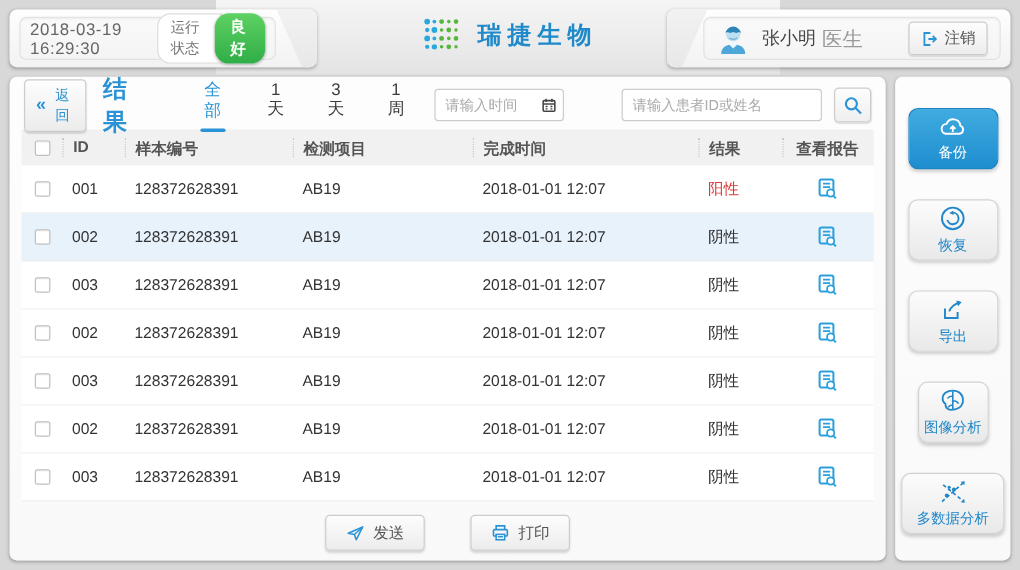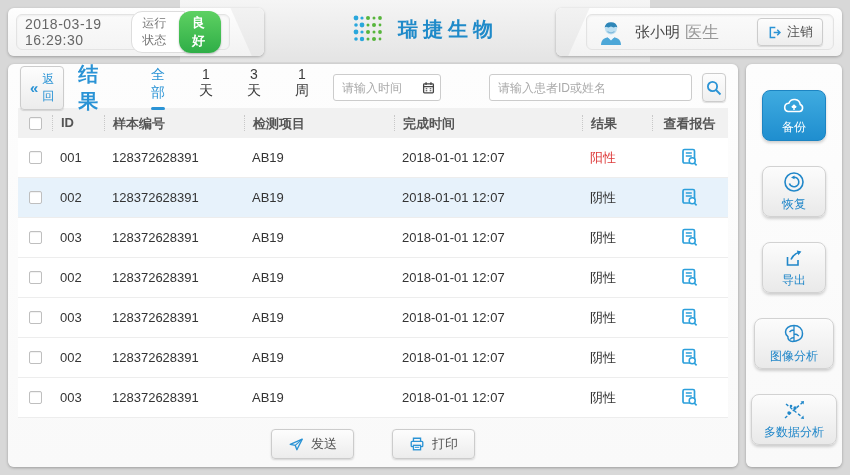--- a/index.html
+++ b/index.html
@@ -56,21 +56,21 @@
   .page-title { font-size:20px; color:#2a93d5; font-weight:600; margin-left:14px; }
   .tabs { display:flex; gap:34px; margin-left:46px; }
   .tab { font-size:14px; color:#3c3c3c; cursor:pointer; text-align:center; }
   .tab.active { color:#2a93d5; }
   .tab.active::after { content:""; display:block; height:3px; background:#2a93d5; border-radius:2px; margin-top:5px; }
   .input-wrap { position:relative; margin-left:24px; }
   .input-wrap input { height:27px; border:1px solid #ccc; border-radius:3px; background:#fff;
     font-size:12px; color:#333; padding:0 24px 0 8px; font-family:inherit; }
   .input-wrap input::placeholder { color:#aaa; }
   .input-time input { width:108px; }
-  .input-patient input { width:203px; padding-right:24px; margin-left:24px; }
+  .input-patient input { width:167px; padding-right:24px; margin-left:24px; }
   .cal-ico { position:absolute; right:6px; top:7px; }
   .search-btn { margin-left:10px; width:35px; height:29px; background:linear-gradient(180deg,#fdfdfd,#efefef);
     border:1px solid #ccc; border-radius:4px; display:flex; align-items:center; justify-content:center;
     box-shadow:0 1px 1px rgba(0,0,0,.12); cursor:pointer; }
 
   
   .table { margin:2px 10px 0 10px; }
   .thead { display:flex; align-items:center; height:30px; background:#f1f1f1; }
   .th { font-size:13px; font-weight:bold; color:#555; padding-left:8px; }
   .th-sep { border-left:1px dotted #c8c8c8; height:16px; }
@@ -89,25 +89,25 @@
     box-shadow:inset 0 1px 1px rgba(0,0,0,.06); cursor:pointer; }
   .report-link { cursor:pointer; display:flex; }
 
   
   .table-footer { display:flex; justify-content:center; gap:38px; padding-top:11px; }
   .foot-btn { display:flex; align-items:center; gap:7px; font-size:13px; color:#555;
     background:linear-gradient(180deg,#fdfdfd,#ececec); border:1px solid #ccc; border-radius:4px;
     padding:5px 16px; box-shadow:0 1px 2px rgba(0,0,0,.15); cursor:pointer; }
 
   
-  .side-btn { width:64px; height:51px; border-radius:8px; border:1px solid #d2d2d2;
+  .side-btn { width:75px; height:51px; border-radius:8px; border:1px solid #d2d2d2;
     background:linear-gradient(180deg,#fcfcfc,#e9e9e9); box-shadow:0 2px 3px rgba(0,0,0,.18);
     display:flex; flex-direction:column; align-items:center; justify-content:center; gap:3px;
     color:#2187c9; font-size:12px; cursor:pointer; }
-  .side-btn.wide { width:80px; }
+  .side-btn.wide { width:59px; }
   .side-btn.wider { width:86px; }
   .side-btn.active { background:linear-gradient(180deg,#3fabe0,#1f8ecf); border-color:#1d84c2; color:#fff; }
   .side-label { white-space:nowrap; }
 </style>
 </head>
 <body>
 
 <div class="stage">
 
   <div class="brand-band"></div>

